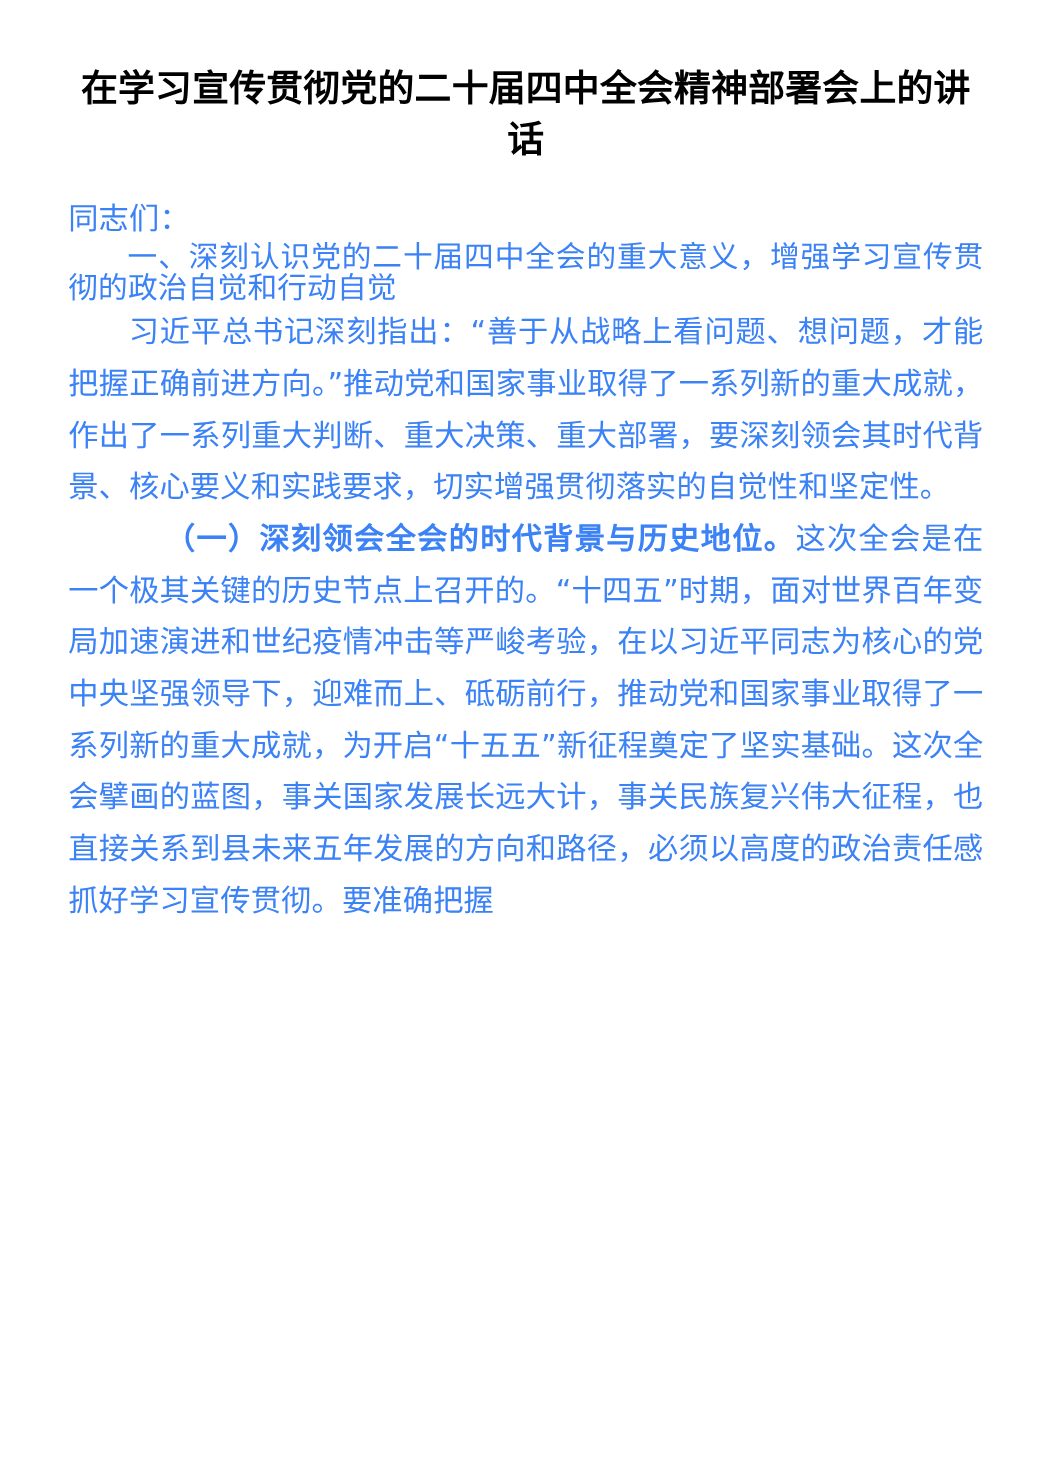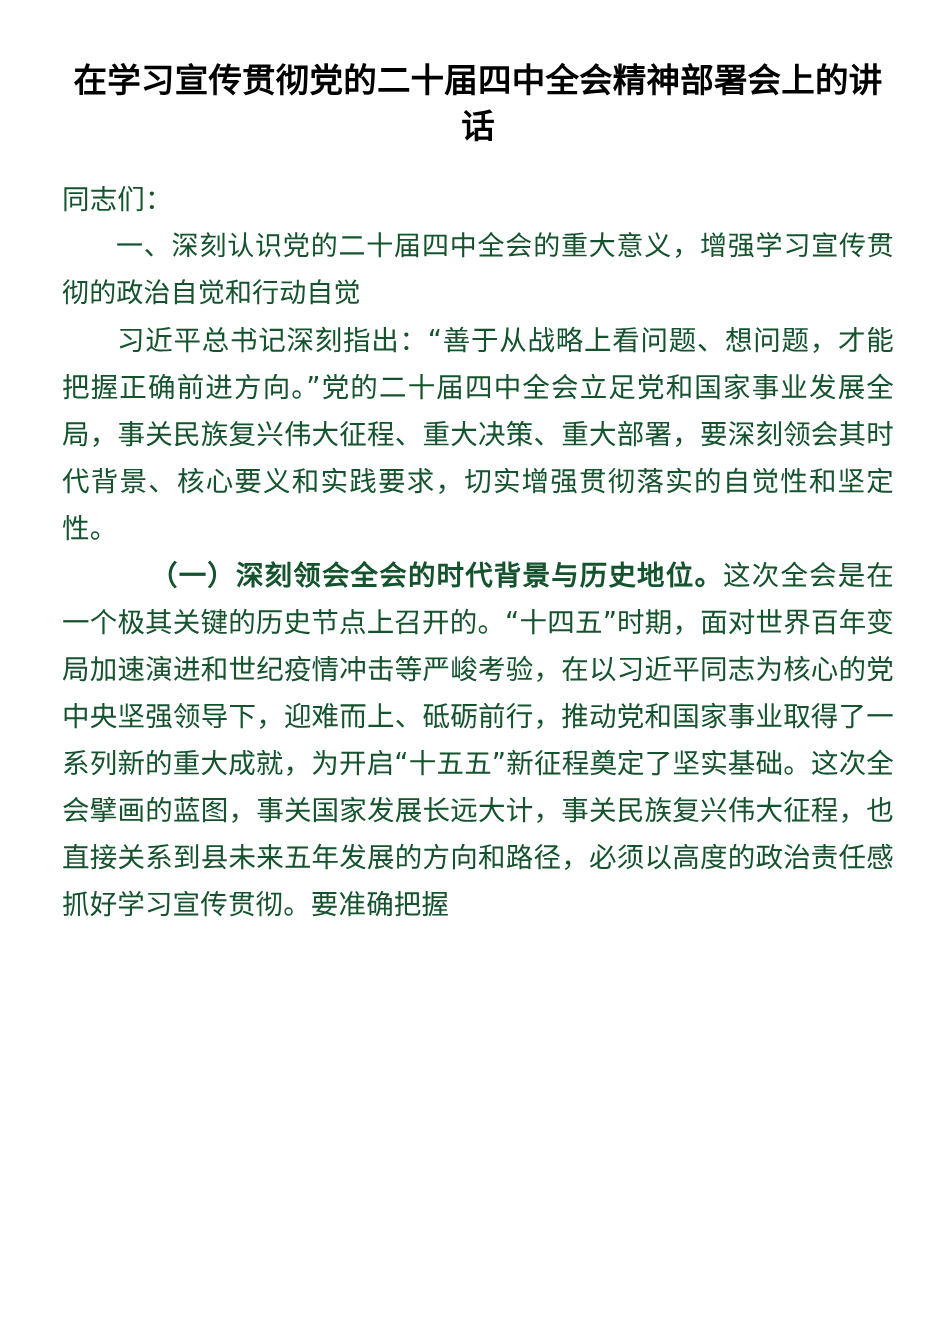--- a/index.html
+++ b/index.html
@@ -42,53 +42,53 @@
   }
 
   
   .para {
     font-family: "DejaVu Sans", "Liberation Sans", sans-serif;
     font-size: 27.5px;
     line-height: 47px;
     text-align: justify;
     text-justify: inter-ideograph;
     margin: 0;
-    color: #14532d;
+    color: #3b82f6;
     word-break: break-all;
     letter-spacing: 0.15px;
   }
   .para.salutation {
     margin-top: 26px;
   }
   .para.indent {
     text-indent: 2em;
   }
   
   .para.section-heading {
-    font-family: Liberation Sans, sans-serif;
+    font-family: Liberation Mono, monospace;
     font-size: 27px;
-    line-height: 47px;
+    line-height: 28px;
     text-indent: 2em;
   }
   .para b.sub-lead {
     font-weight: 700;
     margin-left: 33px;
   }
 </style>
 </head>
 <body>
 
 <div class="page">
   <div class="page-inner">
 
     <h1 class="doc-title">在学习宣传贯彻党的二十届四中全会精神部署会上的讲话</h1>
 
     <p class="para salutation">同志们：</p>
 
 
     <p class="para section-heading">一、深刻认识党的二十届四中全会的重大意义，增强学习宣传贯彻的政治自觉和行动自觉</p>
 
-    <p class="para indent">习近平总书记深刻指出：“善于从战略上看问题、想问题，才能把握正确前进方向。”党的二十届四中全会立足党和国家事业发展全局，事关民族复兴伟大征程、重大决策、重大部署，要深刻领会其时代背景、核心要义和实践要求，切实增强贯彻落实的自觉性和坚定性。</p>
+    <p class="para indent">习近平总书记深刻指出：“善于从战略上看问题、想问题，才能把握正确前进方向。”推动党和国家事业取得了一系列新的重大成就，作出了一系列重大判断、重大决策、重大部署，要深刻领会其时代背景、核心要义和实践要求，切实增强贯彻落实的自觉性和坚定性。</p>
 
     <p class="para indent"><b class="sub-lead">（一）深刻领会全会的时代背景与历史地位。</b><span>这次全会是在一个极其关键的历史节点上召开的。“十四五”时期，面对世界百年变局加速演进和世纪疫情冲击等严峻考验，在以习近平同志为核心的党中央坚强领导下，迎难而上、砥砺前行，推动党和国家事业取得了一系列新的重大成就，为开启“十五五”新征程奠定了坚实基础。这次全会擘画的蓝图，事关国家发展长远大计，事关民族复兴伟大征程，也直接关系到县未来五年发展的方向和路径，必须以高度的政治责任感抓好学习宣传贯彻。要准确把握</span></p>
 
   </div>
 </div>
 
 </body></html>

